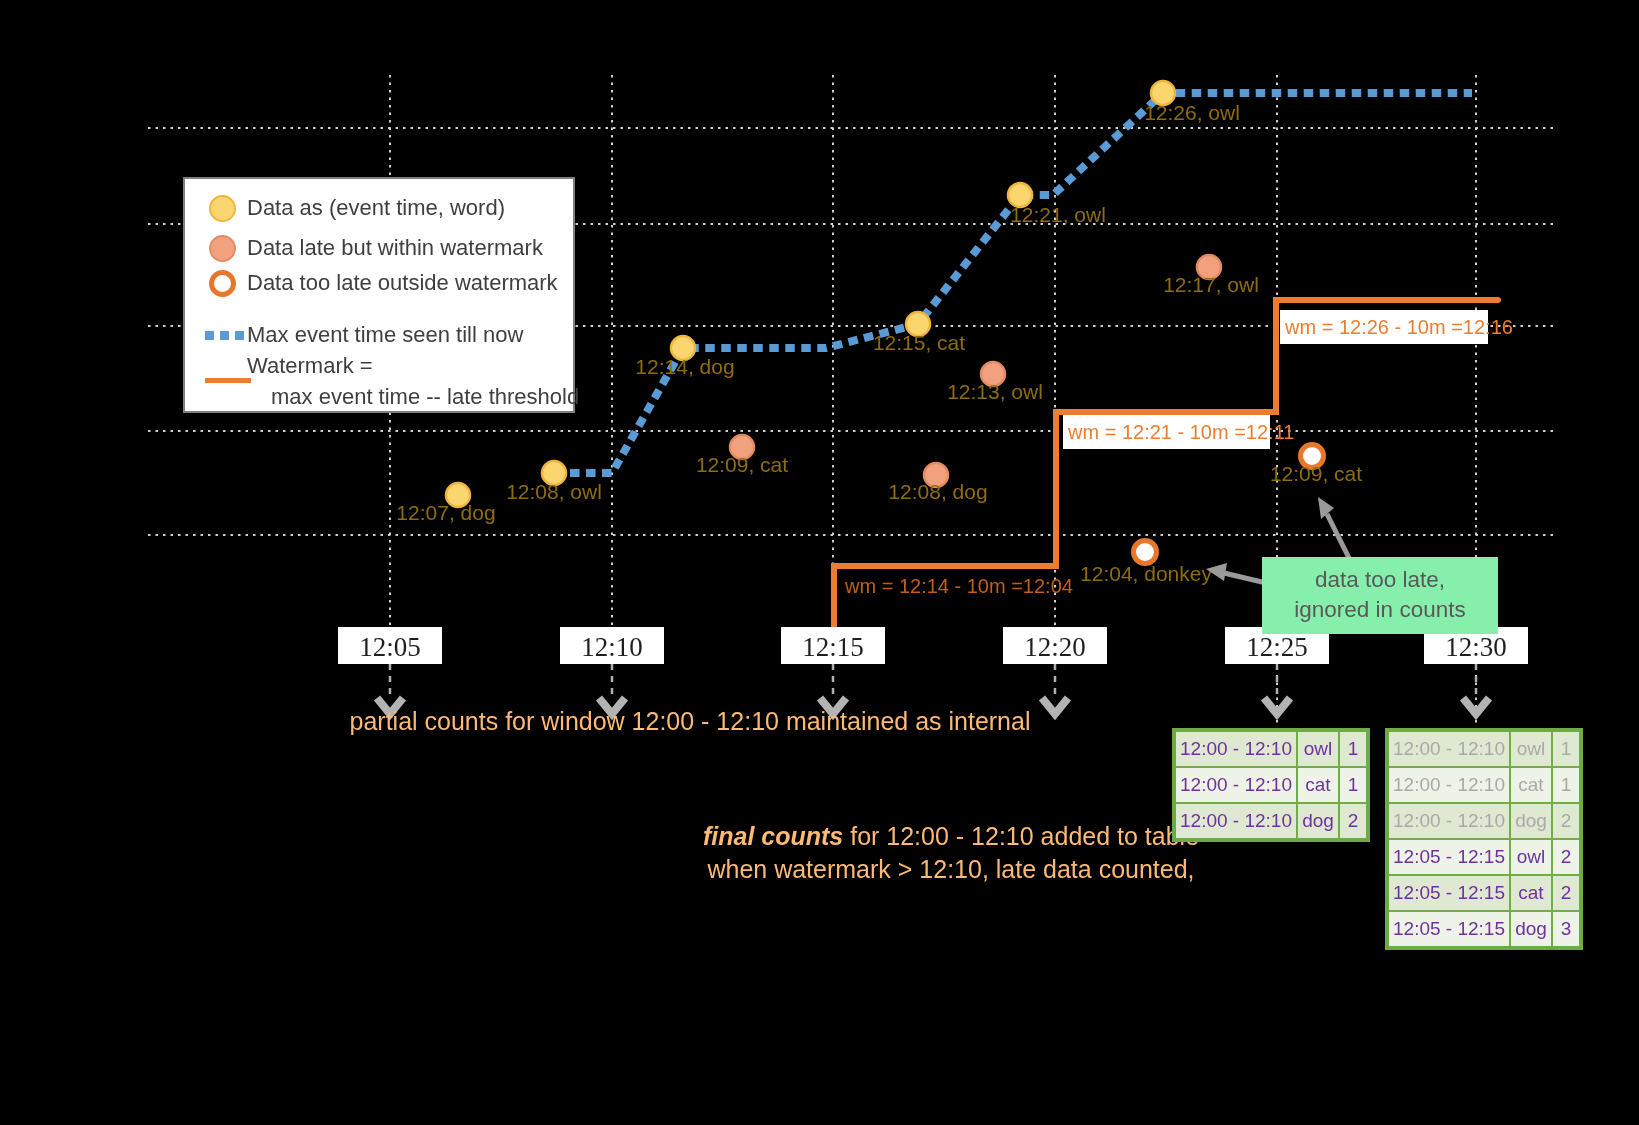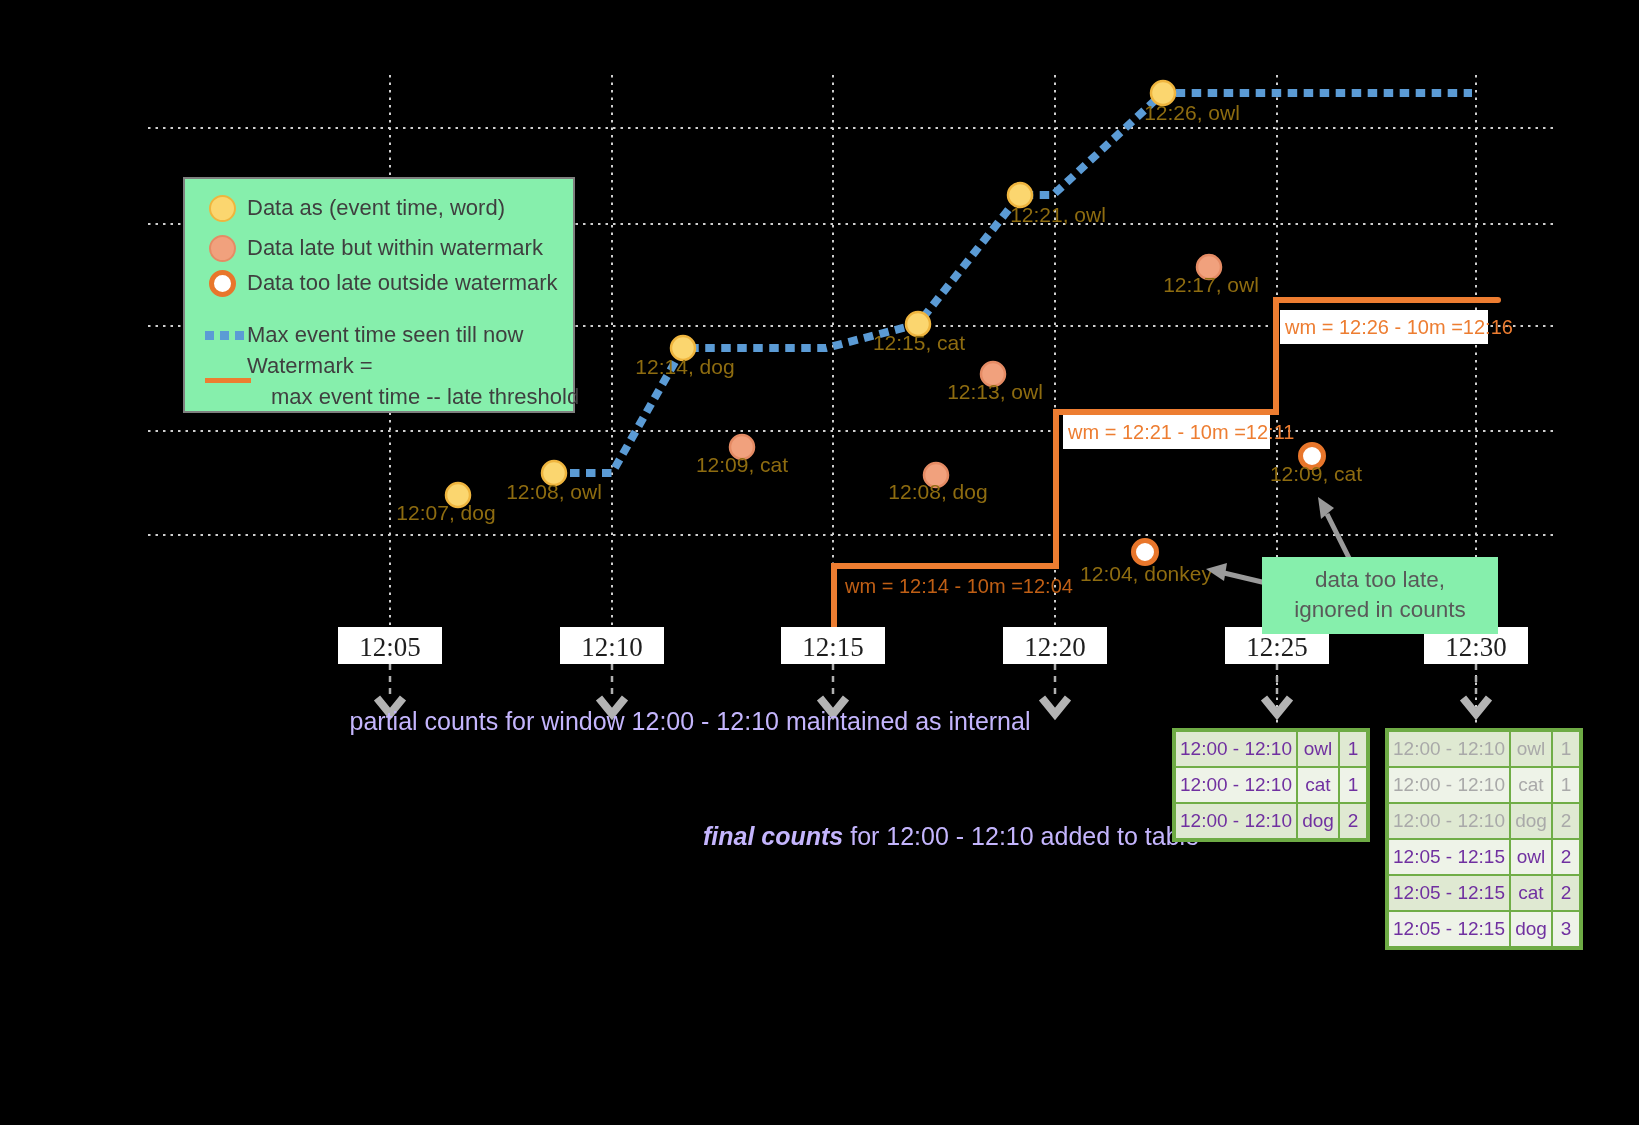--- a/index.html
+++ b/index.html
@@ -6,32 +6,32 @@
   .canvas{position:relative;width:1639px;height:1125px;background:#000;overflow:hidden;
           font-family:"Liberation Sans",sans-serif;}
   .canvas svg{position:absolute;left:0;top:0;}
   .grid{stroke:#cfcfcf;stroke-width:2;stroke-dasharray:2.5 5;fill:none;}
   .maxline{stroke:#5B9BD5;stroke-width:8;stroke-dasharray:9.5 6.5;fill:none;}
   .wmline{stroke:#ED7D31;stroke-width:6;fill:none;stroke-linecap:round;stroke-linejoin:miter;}
   .pt-label{font-size:21px;fill:#8E6C10;}
   .wm-label{font-size:20px;fill:#ED7D31;}
   .wm-label-dark{font-size:20px;fill:#C05F15;}
   .tick-text{font-family:"Liberation Serif",serif;font-size:27px;fill:#1f1f1f;}
-  .legend{position:absolute;left:183px;top:177px;width:388px;height:232px;background:#86efac;
+  .legend{position:absolute;left:183px;top:177px;width:388px;height:232px;background:#ffffff;
           border:2px solid #7f7f7f;color:#3f3f3f;font-size:22px;}
   .legend .row{position:absolute;left:0;width:100%;}
   .legend .ltext{position:absolute;left:62px;white-space:nowrap;}
   .mk{position:absolute;left:24px;width:27px;height:27px;border-radius:50%;box-sizing:border-box;}
   .mk-yellow{background:#FBD66F;border:2px solid #EFB53E;}
   .mk-salmon{background:#F1A17D;border:2px solid #E58B64;}
   .mk-open{background:#fff;border:5px solid #E8762B;}
   .mk-bluedash{position:absolute;left:20px;width:46px;height:9px;
       background:repeating-linear-gradient(90deg,#5B9BD5 0 9px,rgba(0,0,0,0) 9px 15px);}
   .mk-orangeline{position:absolute;left:20px;width:46px;height:5px;background:#ED7D31;}
-  .rednote{position:absolute;color:#c4b5fd;font-size:25px;text-align:center;line-height:34px;}
+  .rednote{position:absolute;color:#fdba74;font-size:25px;text-align:center;line-height:34px;}
   .rednote .bi{font-weight:bold;font-style:italic;margin-top:43px;}
   .callout{position:absolute;left:1262px;top:557px;width:236px;height:77px;background:#86efac;
            color:#595959;font-size:22.5px;text-align:center;line-height:30px;padding-top:8px;
            box-sizing:border-box;}
   .rtable{position:absolute;border-collapse:collapse;font-size:19px;color:#7030A0;padding-left:48px;}
   .rtable td{border:2.5px solid #70AD47;height:34px;padding:0 4px;text-align:center;white-space:nowrap;}
   .rtable{border:4px solid #6EAB45;}
   .rtable .c-time{width:108px;}
   .rtable .c-word{width:32px;}
   .rtable .c-cnt{width:18px;}
@@ -182,20 +182,21 @@
   <div>data too late,</div>
   <div>ignored in counts</div>
 </div>
 
 <div class="rednote" style="left:295px;top:704px;width:790px;">
   <div>partial counts for window 12:00 - 12:10 maintained as internal</div>
 </div>
 
 <div class="rednote" style="left:668px;top:820px;width:566px;line-height:33px;">
   <div><span class="bi">final counts</span><span> for 12:00 - 12:10 added to table</span></div>
+  <div>when watermark &gt; 12:10, late data counted,</div>
 </div>
 
 <table class="rtable" style="left:1172px;top:728px;">
   <tbody>
   <tr>
     <td class="c-time">12:00 - 12:10</td>
     <td class="c-word">owl</td>
     <td class="c-cnt">1</td>
   </tr>
   <tr>

